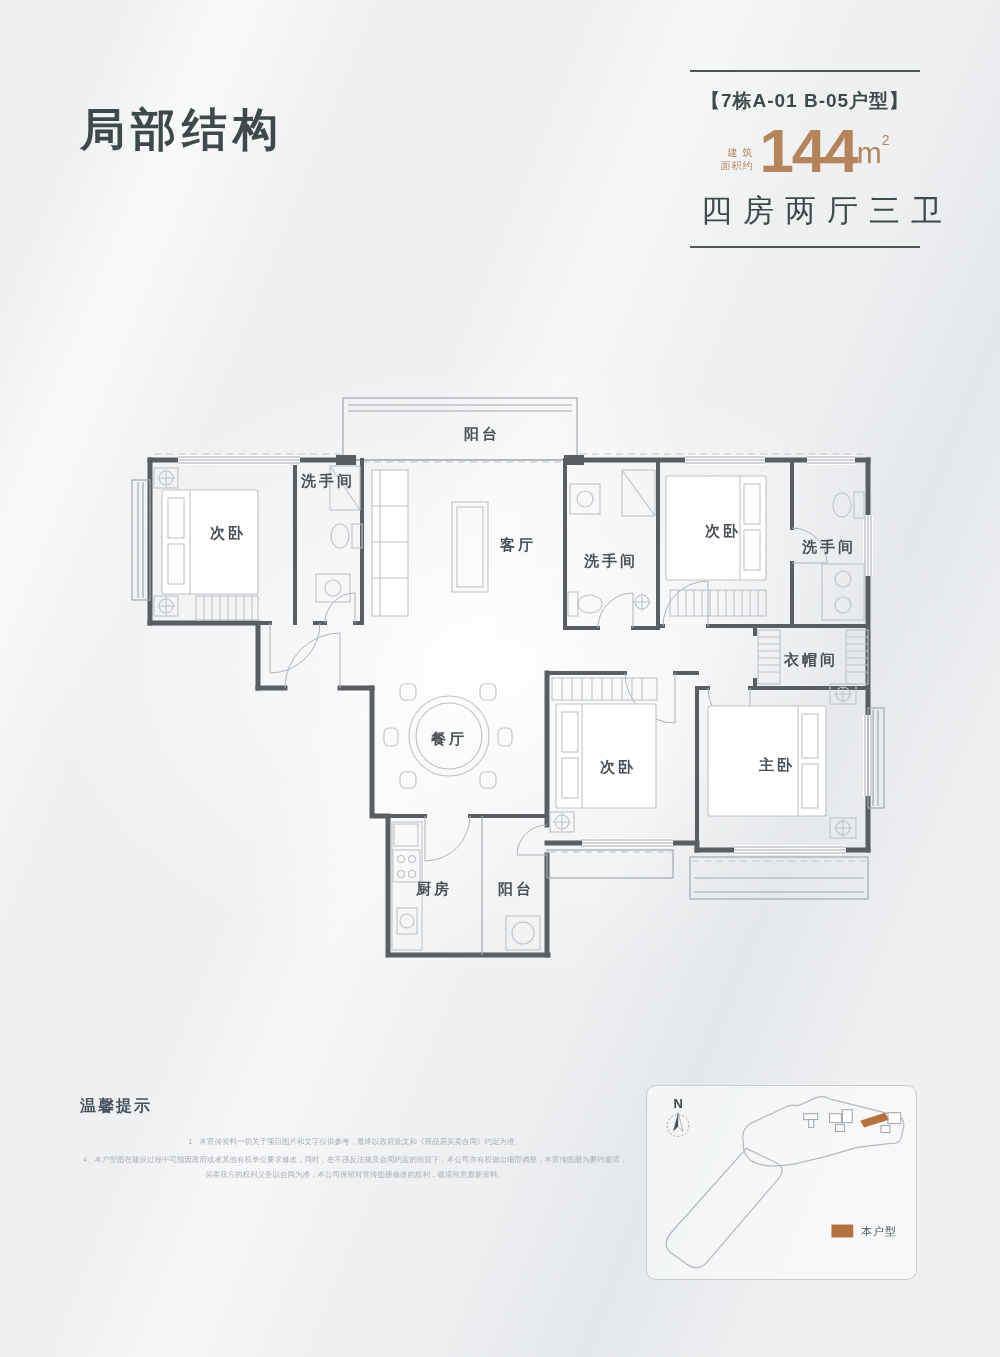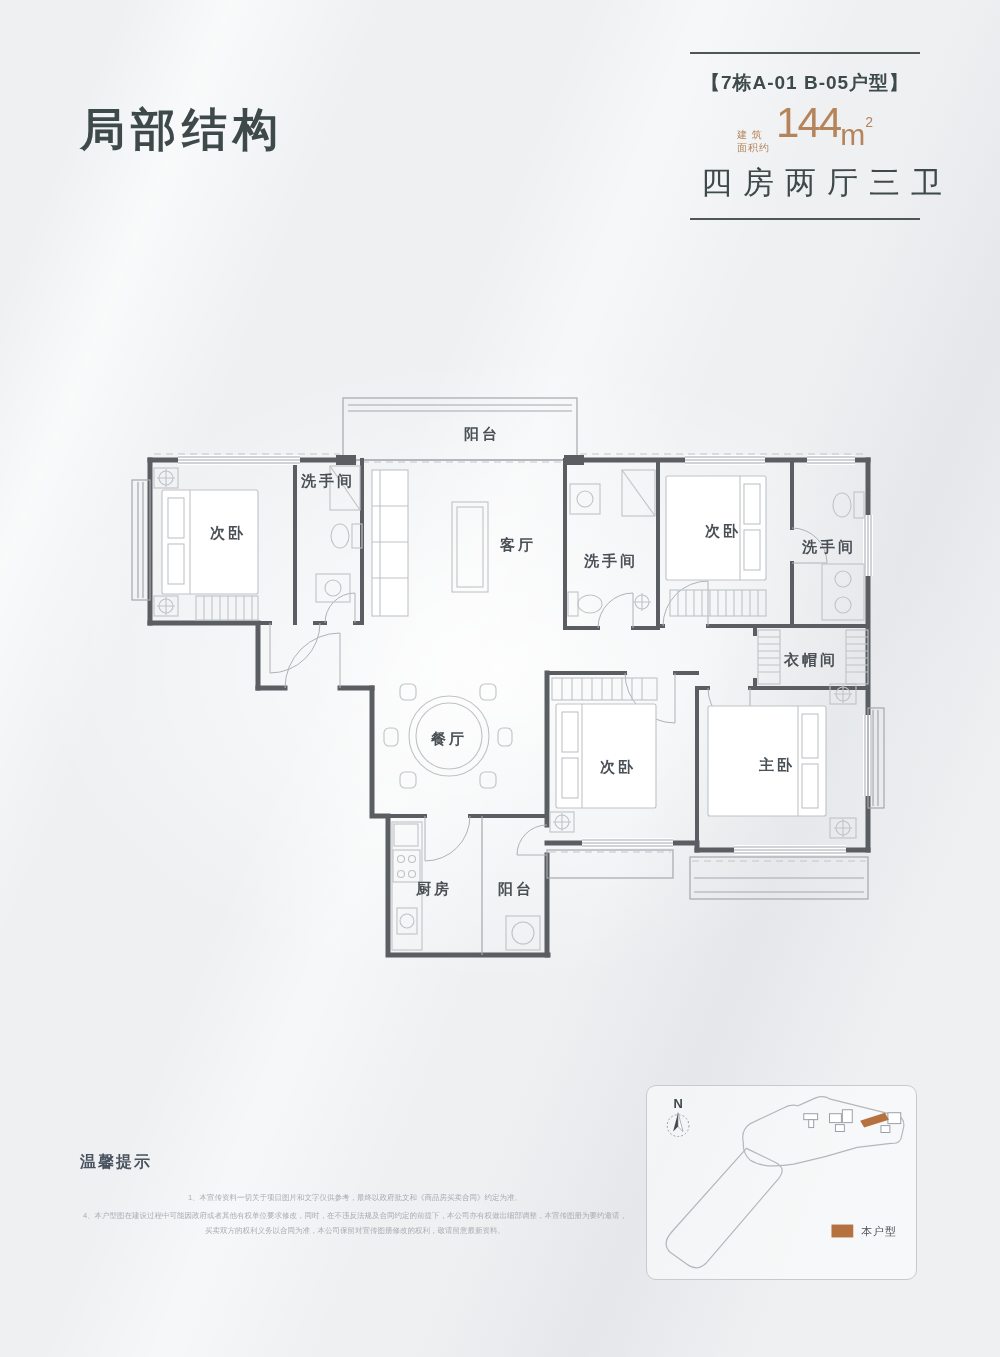--- a/index.html
+++ b/index.html
@@ -16,43 +16,43 @@
       linear-gradient(112deg, rgba(255,255,255,0) 8%, rgba(255,255,255,.65) 15%, rgba(255,255,255,0) 25%),
       linear-gradient(112deg, rgba(255,255,255,0) 38%, rgba(255,255,255,.5) 46%, rgba(255,255,255,0) 56%),
       linear-gradient(112deg, rgba(221,224,227,0) 62%, rgba(221,224,227,.55) 73%, rgba(221,224,227,0) 84%),
       radial-gradient(620px 420px at 500px 670px, rgba(255,255,255,.85), rgba(255,255,255,0) 75%),
       var(--bg);
   }
   .page-title{
     position:absolute;left:80px;top:100px;
     font-size:45px;font-weight:bold;color:var(--ink);letter-spacing:6px;
   }
-  .header-block{position:absolute;left:690px;top:52px;width:230px;text-align:center;}
+  .header-block{position:absolute;left:690px;top:70px;width:230px;text-align:center;}
   .hline{height:2px;background:#4d5856;}
   .hline.thin{height:1.5px;margin-top:14px;}
   .unit-tag{margin-top:16px;font-size:19px;font-weight:600;color:var(--ink);letter-spacing:1px;white-space:nowrap;}
   .area-row{display:flex;justify-content:center;align-items:flex-start;margin-top:6px;color:var(--accent);}
-  .area-prefix{font-size:10px;line-height:13px;letter-spacing:1px;margin-top:26px;margin-right:6px;text-align:left;}
-  .area-value{font-size:42px;font-weight:normal;line-height:1;letter-spacing:-2px;}
+  .area-prefix{font-size:10px;line-height:13px;letter-spacing:1px;margin-top:26px;margin-right:6px;text-align:right;}
+  .area-value{font-size:62px;font-weight:bold;line-height:1;letter-spacing:-2px;}
   .area-unit{font-size:30px;font-weight:400;margin-top:12px;}
   .area-unit sup{font-size:14px;vertical-align:18px;}
   .layout-summary{margin-top:8px;font-size:31px;color:var(--ink);letter-spacing:11px;padding-left:11px;white-space:nowrap;}
   .plan-wrap{position:absolute;left:110px;top:378px;width:790px;height:600px;font-weight:bold;}
   svg text.lbl{fill:var(--label);font-size:15px;letter-spacing:3px;text-anchor:middle;}
   svg .w{stroke:var(--wall);stroke-width:5;fill:none;stroke-linecap:square;}
   svg .w4{stroke:var(--wall);stroke-width:4;fill:none;stroke-linecap:square;}
   svg .t{stroke:var(--line);stroke-width:1.2;fill:none;}
   svg .f{stroke:var(--furn);stroke-width:1.1;fill:#ffffff;}
   svg .fn{stroke:var(--furn);stroke-width:1.1;fill:none;}
   svg .door{stroke:#aeb3b8;stroke-width:1;fill:none;}
   svg .win{fill:#ffffff;stroke:none;}
   svg .wl{stroke:var(--line);stroke-width:1;fill:none;}
   svg .dash{stroke:#c3c7cb;stroke-width:1;stroke-dasharray:7 5;fill:none;}
   svg .stub{fill:var(--wall);stroke:none;}
-  .tips{position:absolute;left:80px;top:1152px;width:550px;}
+  .tips{position:absolute;left:80px;top:1096px;width:550px;}
   .tips-heading{font-size:16px;font-weight:bold;color:var(--tiphead);letter-spacing:2px;}
   .tips-list{margin-top:18px;text-align:center;}
   .tips-list p{font-size:7.5px;line-height:1.9;color:var(--tip);margin-bottom:4px;}
   .site-card{
     position:absolute;left:646px;top:1085px;width:271px;height:195px;
     border:1px solid #c8cbce;border-radius:10px;background:rgba(252,253,253,.6);
   }
   .site-card svg{display:block;width:100%;height:100%;}
   .site-card text.nl{fill:var(--ink);font-size:13px;font-weight:bold;text-anchor:middle;}
   .site-card text.lg{fill:#4a5055;font-size:11px;letter-spacing:1px;}

